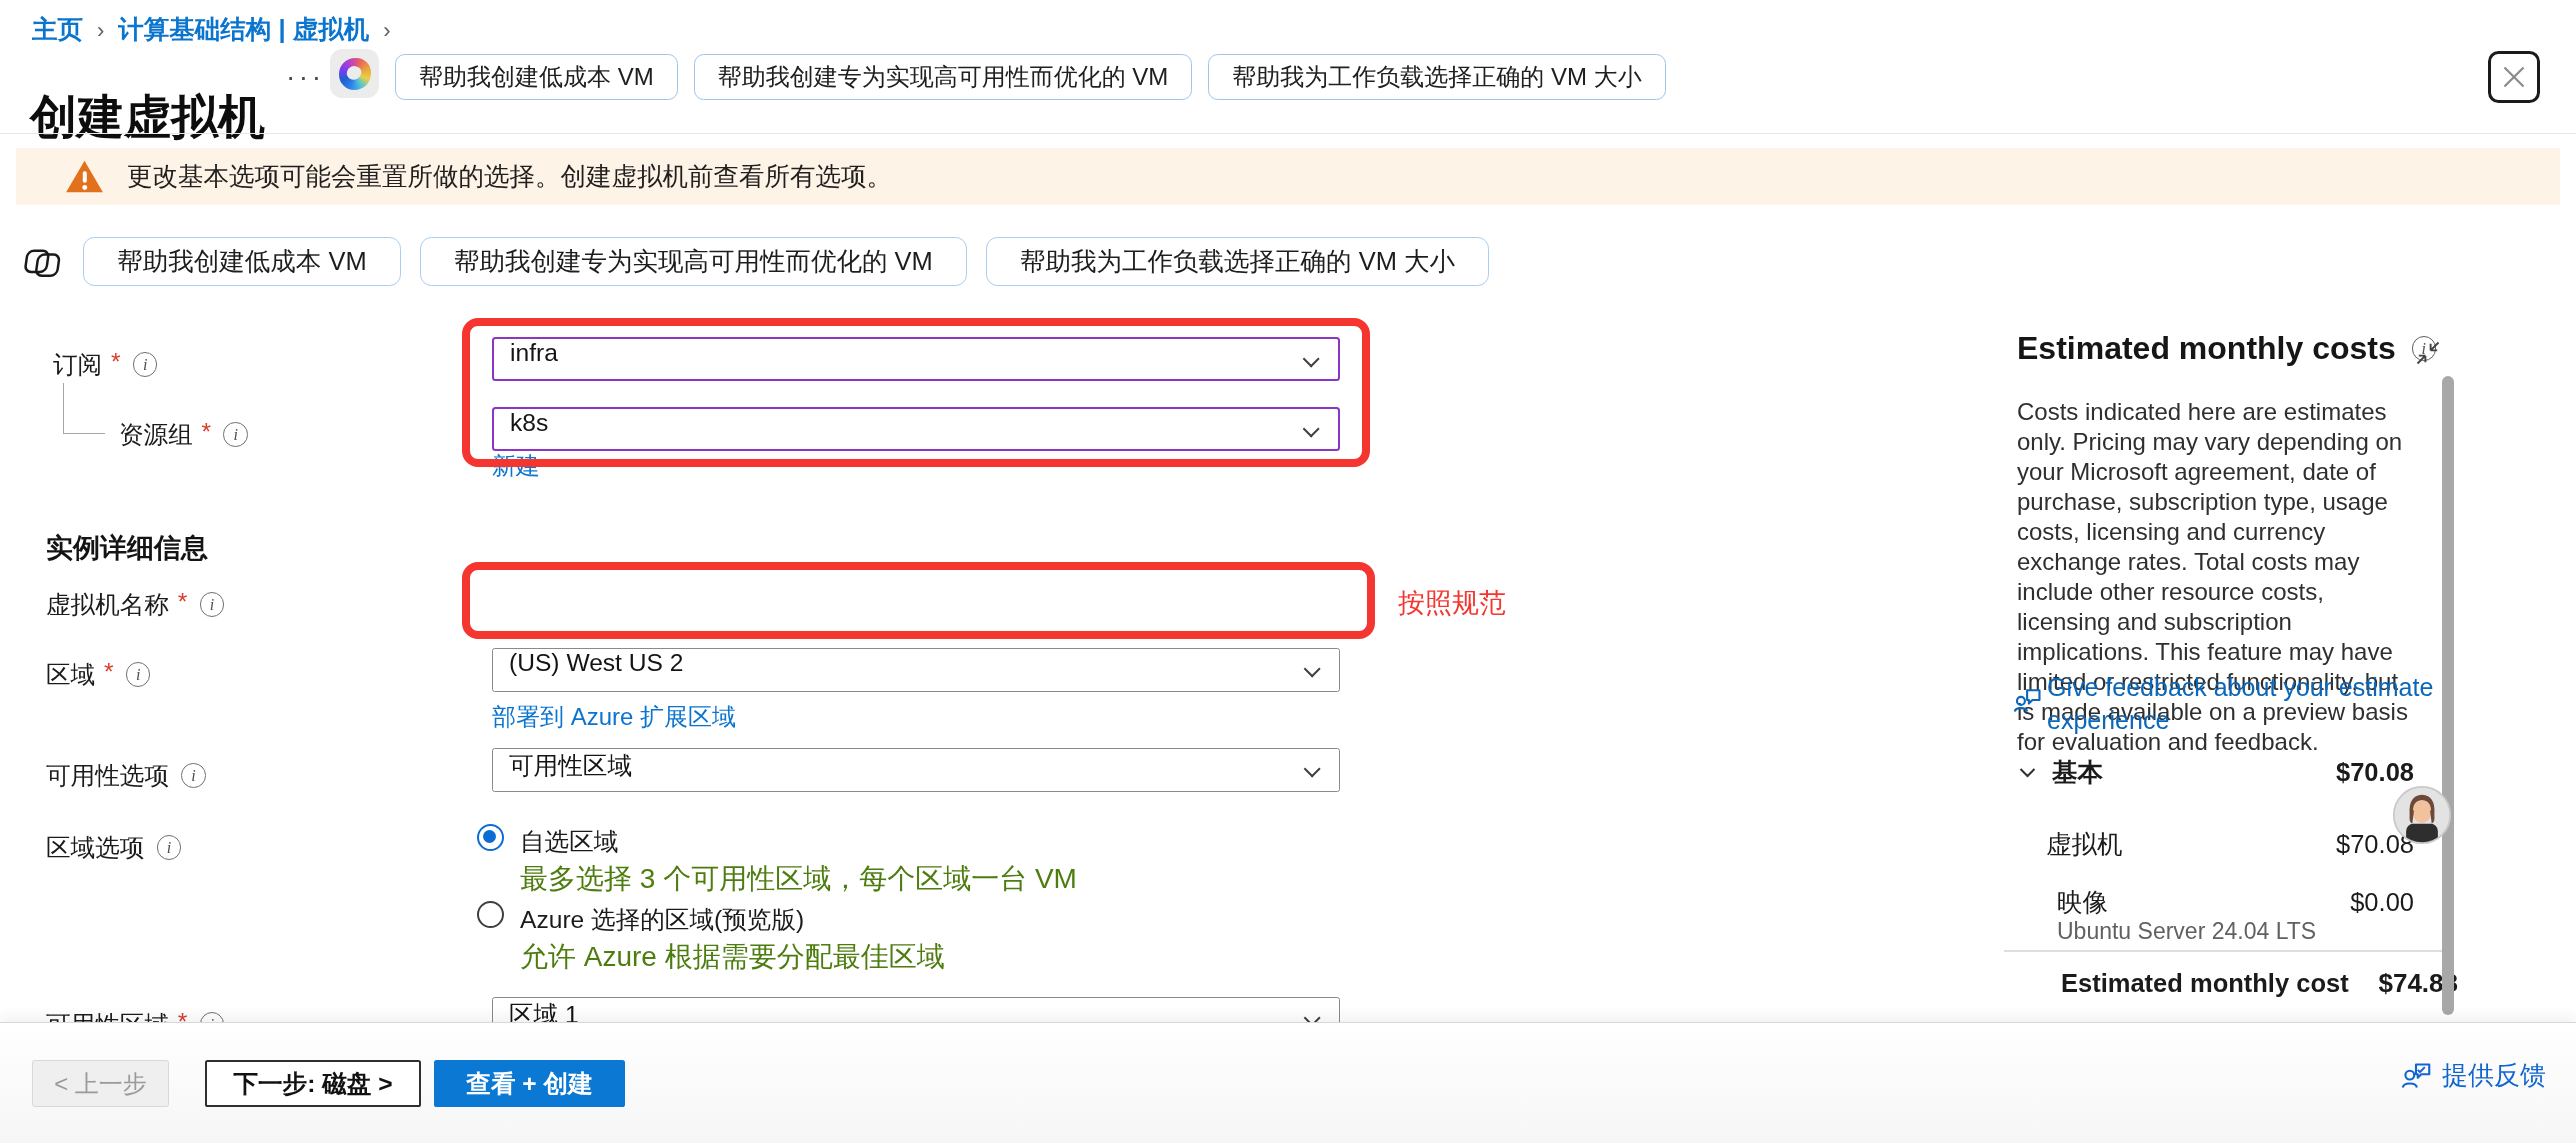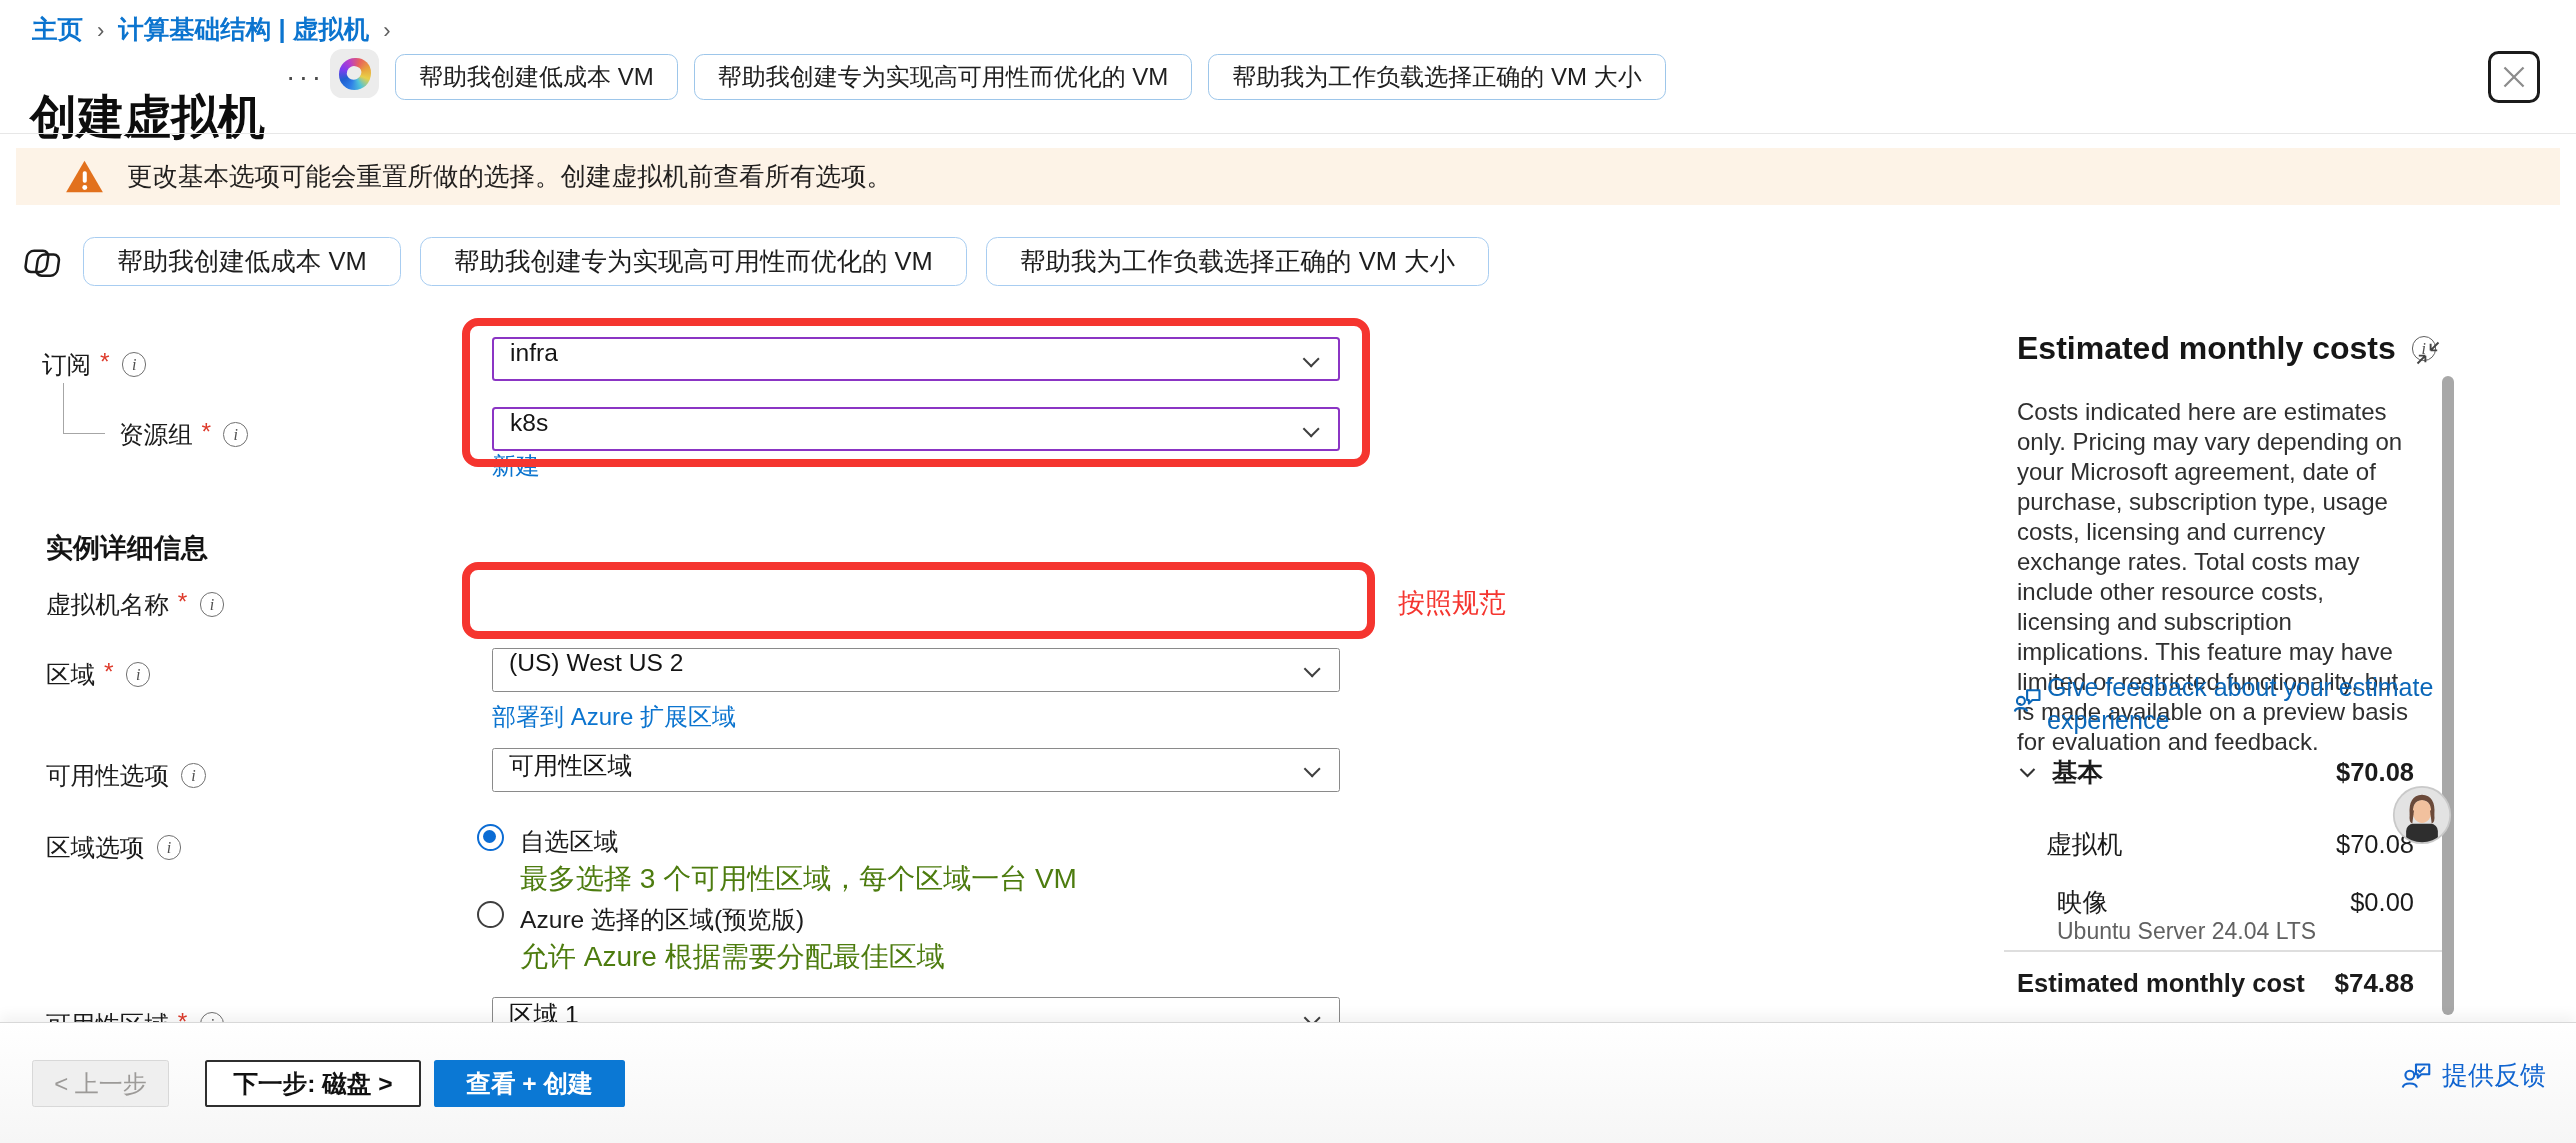--- a/index.html
+++ b/index.html
@@ -117,21 +117,21 @@
   <div class="helper-row2">
     <svg width="40" height="40" viewBox="0 0 32 32">
       <rect x="4" y="7" width="17" height="17" rx="5" fill="none" stroke="#1a1a1a" stroke-width="2" transform="skewX(-8)"></rect>
       <rect x="13" y="10" width="17" height="17" rx="5" fill="none" stroke="#1a1a1a" stroke-width="2" transform="skewX(-8)"></rect>
     </svg>
     <div class="helper-btn2">帮助我创建低成本 VM</div>
     <div class="helper-btn2">帮助我创建专为实现高可用性而优化的 VM</div>
     <div class="helper-btn2">帮助我为工作负载选择正确的 VM 大小</div>
   </div>
 
-  <div class="flabel" style="left:42px; top:348px;">
+  <div class="flabel" style="left:53px; top:348px;">
     <span>订阅</span>
       <span class="req">*</span>
     <span class="info-ic">i</span>
   </div>
   <div class="field purple" style="left:492px; top:337px; width:848px;">
     <span>infra</span>
     <span class="chev"></span>
   </div>
 
   <div class="connector"></div>
@@ -231,21 +231,21 @@
   <div class="cost-row" style="top:827px; padding-left:29px;">
     <span>虚拟机</span>
     <span class="val">$70.08</span>
   </div>
   <div class="cost-row" style="top:885px; padding-left:40px;">
     <span>映像</span>
     <span class="val">$0.00</span>
   </div>
   <div class="cost-sub">Ubuntu Server 24.04 LTS</div>
   <div class="cost-div"></div>
-  <div class="cost-row bold" style="top:968px;">
+  <div class="cost-row bold" style="top:968px;margin-left:44px;">
     <span>Estimated monthly cost</span>
     <span class="val" style="font-size:26px;">$74.88</span>
   </div>
 
   <div class="avatar">
     <svg width="60" height="60" viewBox="0 0 68 68">
       <defs>
           <clipPath id="avc">
             <circle cx="34" cy="34" r="31"></circle>
           </clipPath>

